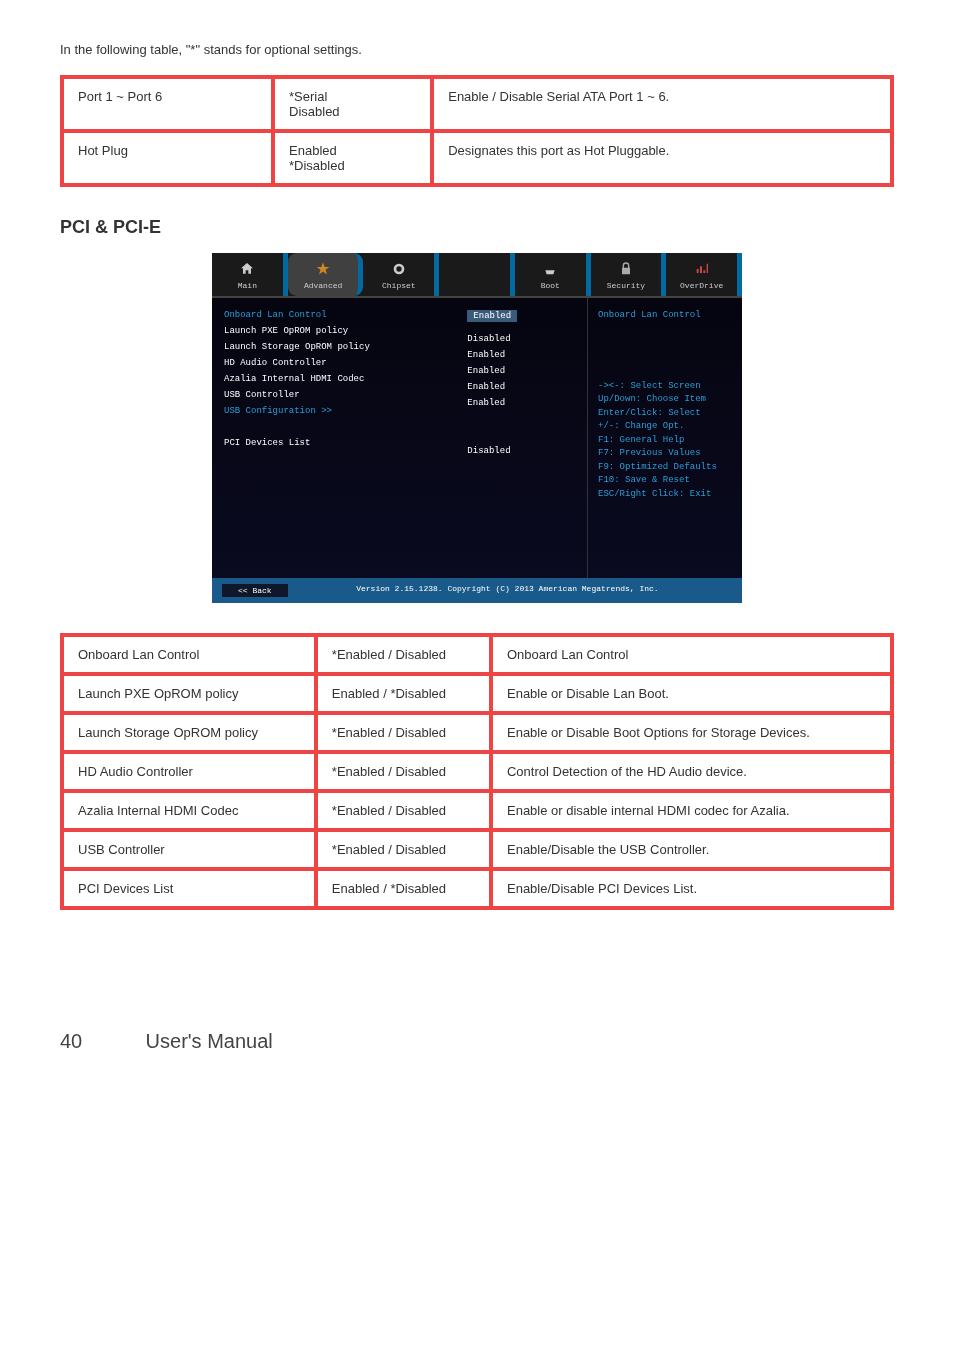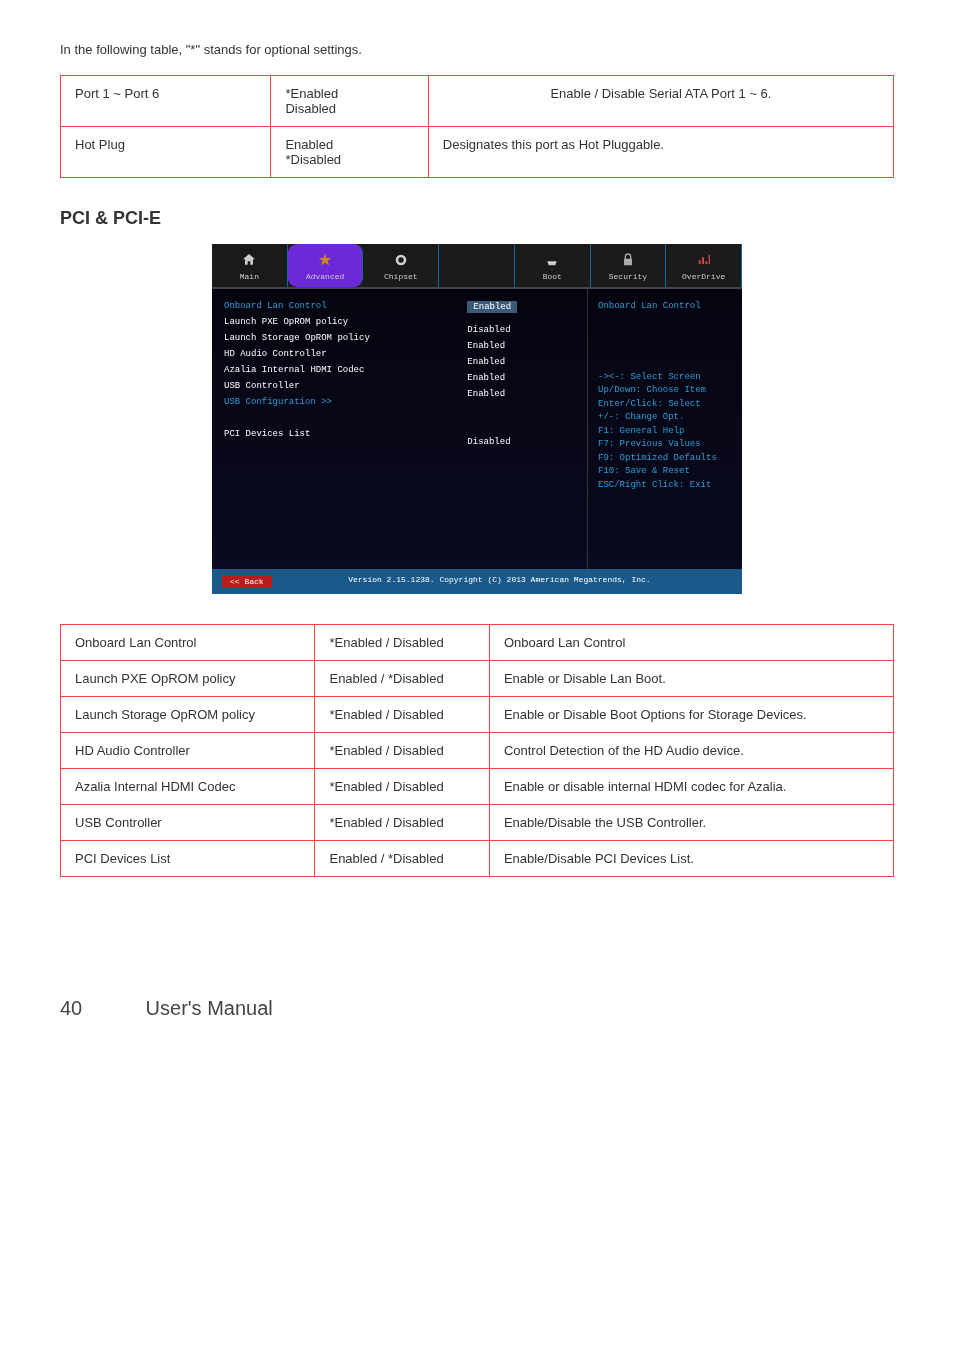--- a/index.html
+++ b/index.html
@@ -15,21 +15,21 @@
     .intro-text {
       margin-bottom: 15px;
       line-height: 1.5;
     }
     table.options-table {
       width: 100%;
       border-collapse: collapse;
       margin-bottom: 30px;
     }
     table.options-table td, table.options-table th {
-      border: 1px solid #ef4444;
+      border: 4px solid #ef4444;
       padding: 10px 14px;
       text-align: left;
       vertical-align: top;
       font-size: 13px;
     }
     table.options-table th {
       font-weight: normal;
       background: #f9f9f9;
     }
     .section-title {
@@ -52,25 +52,25 @@
       display: flex;
       background: #1a1a1a;
       border-bottom: 2px solid #444;
     }
     .bios-tab {
       flex: 1;
       text-align: center;
       padding: 8px 4px 6px 4px;
       color: #ccc;
       font-size: 8px;
-      border-right: 1px solid #0369a1;
+      border-right: 5px solid #0369a1;
       position: relative;
     }
     .bios-tab.active {
-      background: #6d28d9;
+      background: #404040;
       border-radius: 9px;
     }
     .bios-tab .icon {
       display: block;
       margin: 0 auto 4px auto;
       height: 16px;
       width: 16px;
     }
     .bios-body {
       display: flex;
@@ -120,22 +120,22 @@
     }
     .bios-footer {
       background: #1a5a8a;
       padding: 6px 10px;
       display: flex;
       justify-content: space-between;
       color: #fff;
       font-size: 8px;
     }
     .bios-back {
-      background: #b91c1c;
-      padding: 2px 8px;
+      background: #0f172a;
+      padding: 2px 16px;
     }
 
     .page-footer {
       margin-top: 120px;
       font-size: 20px;
       color: #444;
     }
     .page-num {
       display: inline-block;
       width: 80px;
@@ -149,23 +149,23 @@
   </style>
 </head>
 <body>
 
 <div class="intro-text">In the following table, "*" stands for optional settings.</div>
 
 <table class="options-table">
   <tbody id="tbl1">
       <tr>
         <td style="white-space: pre-line;">Port 1 ~ Port 6</td>
-        <td style="white-space: pre-line;">*Enabled
+        <td style="white-space: pre-line;">*Serial
 Disabled</td>
-        <td style="white-space: pre-line; text-align: center;">Enable / Disable Serial ATA Port 1 ~ 6.</td>
+        <td style="white-space: pre-line;">Enable / Disable Serial ATA Port 1 ~ 6.</td>
       </tr>
       <tr>
         <td style="white-space: pre-line;">Hot Plug</td>
         <td style="white-space: pre-line;">Enabled
 *Disabled</td>
         <td style="white-space: pre-line; margin-left: 12px;">Designates this port as Hot Pluggable.</td>
       </tr>
     </tbody>
 </table>
 

